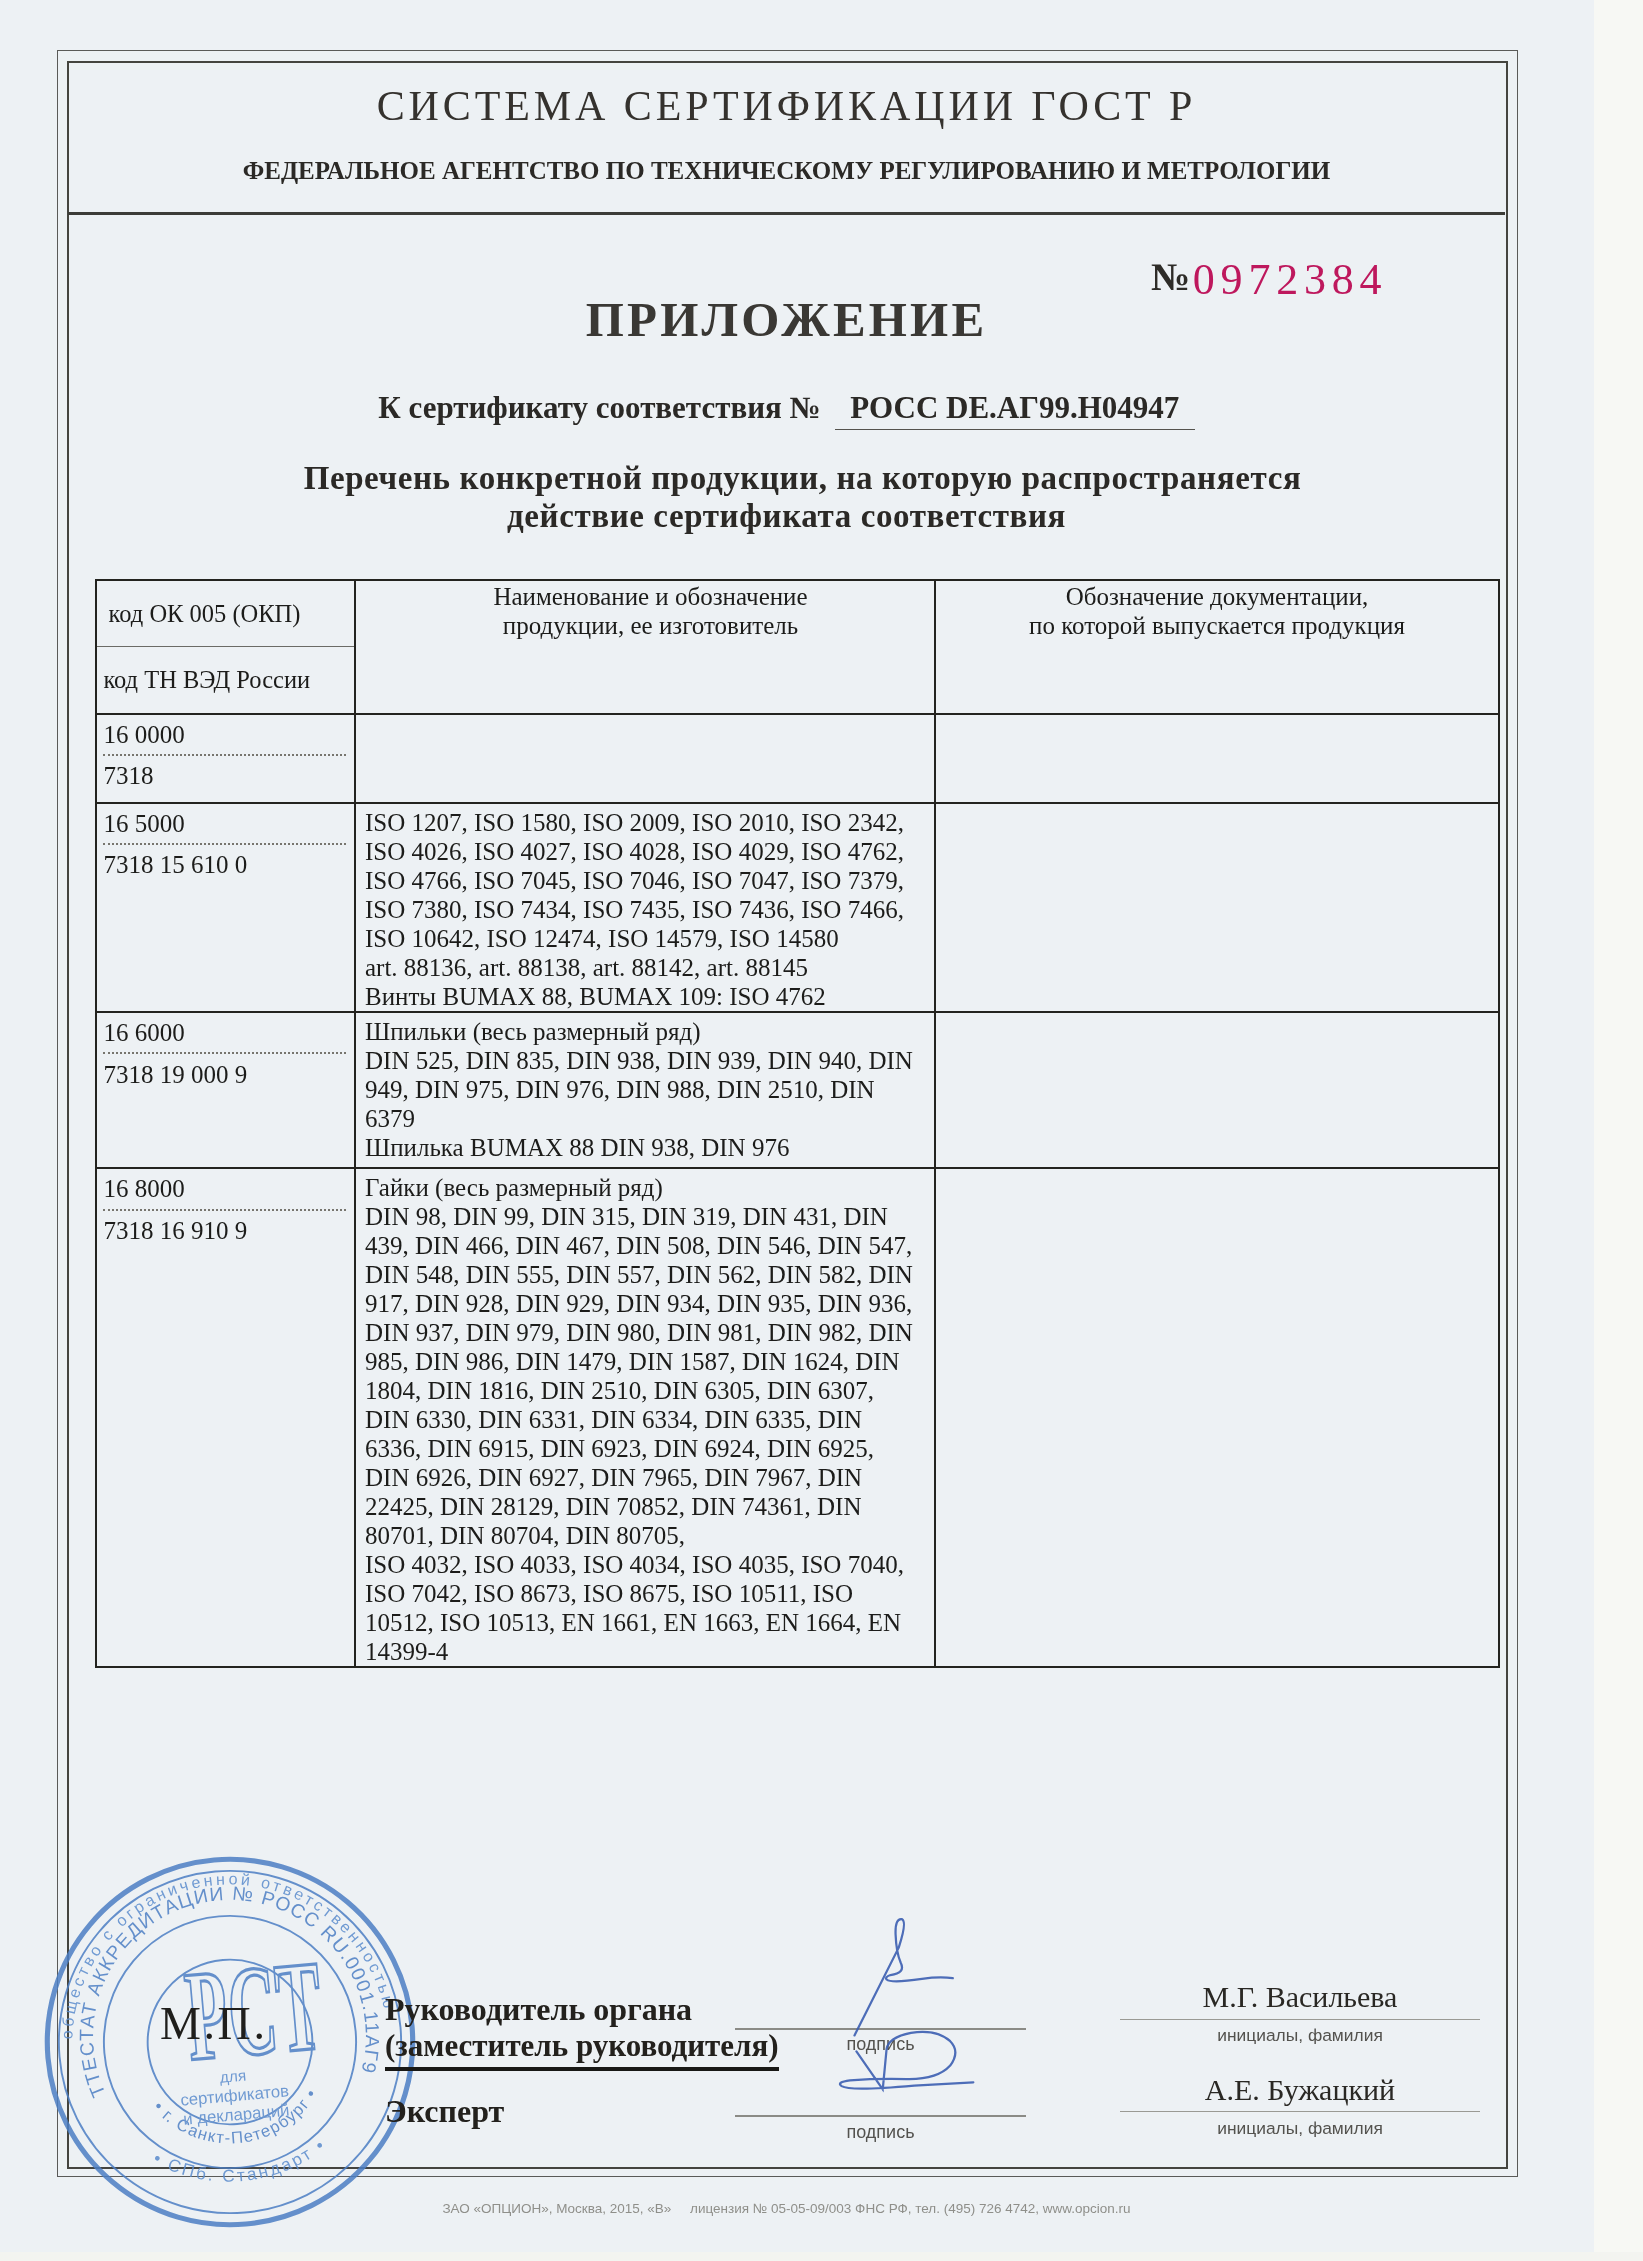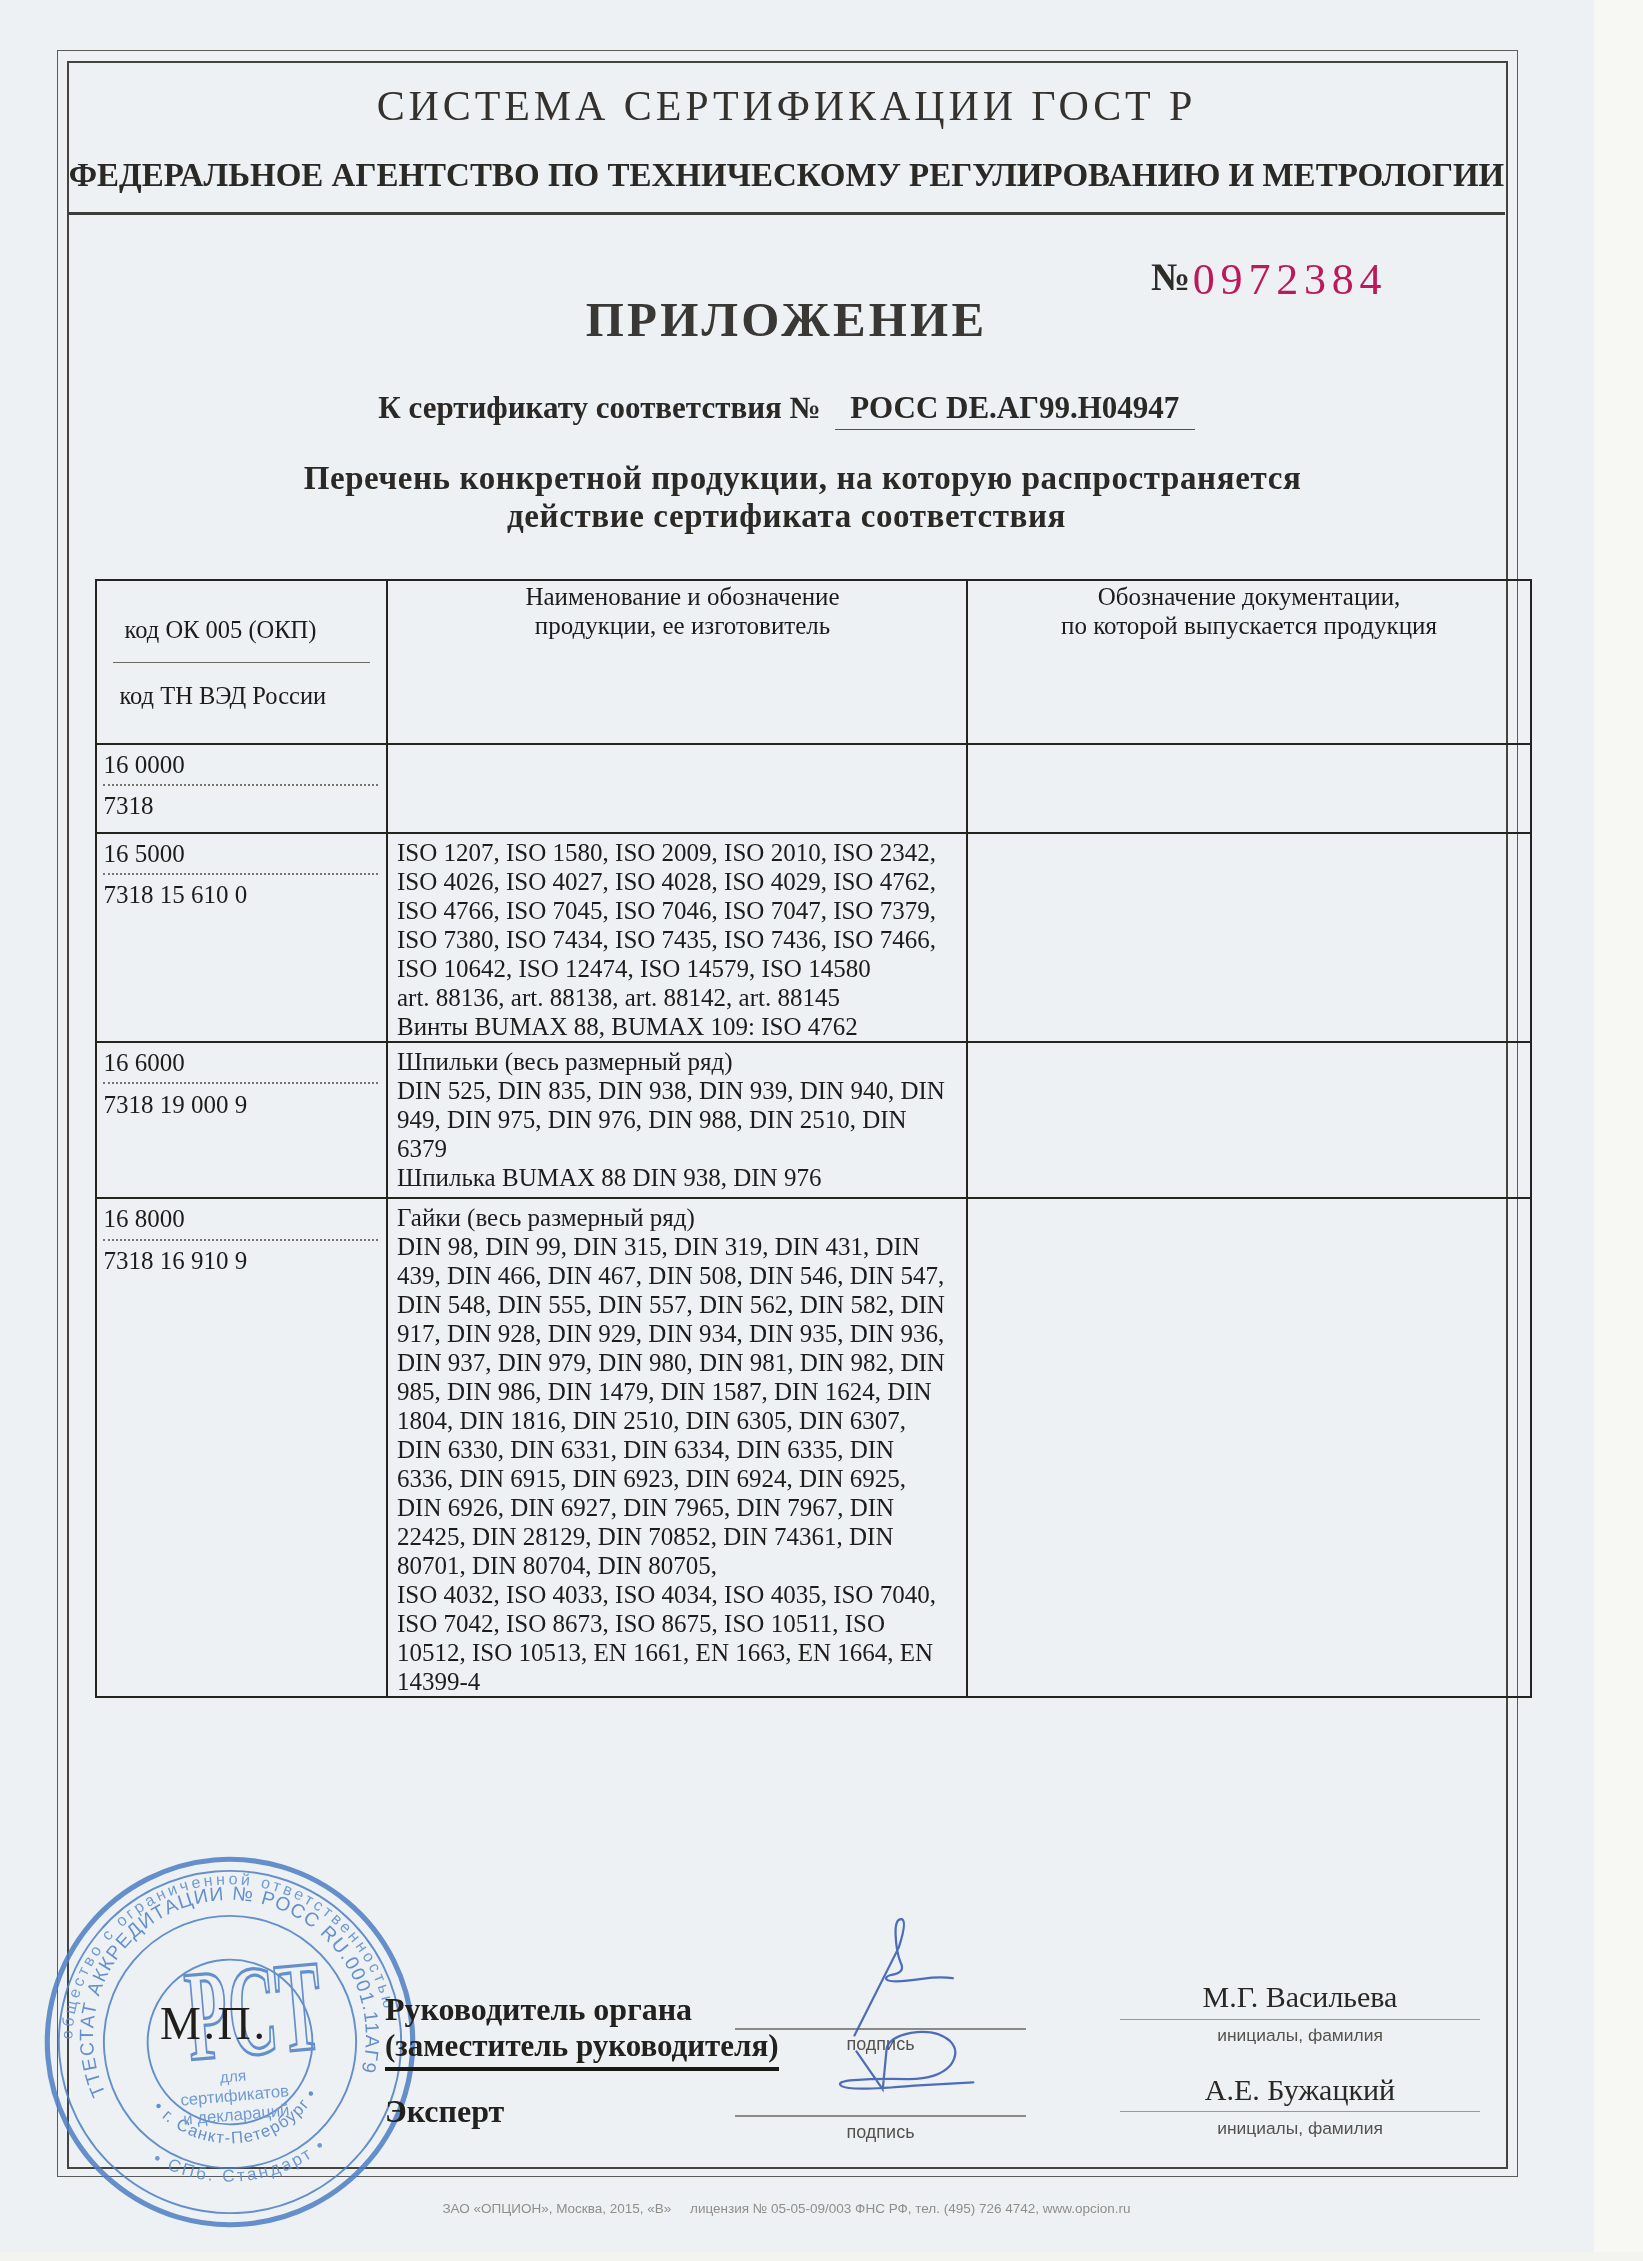--- a/index.html
+++ b/index.html
@@ -9,40 +9,40 @@
   .edge-bottom{position:absolute;left:0;bottom:0;width:100%;height:9px;background:#f3f4f0;}
 
   .border-outer{position:absolute;left:57px;top:50px;width:1459px;height:2125px;
                 border:1.9px solid #5a5a58;}
   .border-inner{position:absolute;left:67px;top:61px;width:1437px;height:2104px;
                 border:2.6px solid #44443f;}
   .header-rule{position:absolute;left:68px;top:212px;width:1437px;height:2.6px;background:#3c3c38;}
 
   .centerband{position:absolute;left:67px;width:1439px;text-align:center;}
   .t1{top:82px;font-size:42px;font-weight:normal;letter-spacing:3.9px;color:#35322e;}
-  .t2{top:157px;font-size:33px;font-weight:bold;letter-spacing:0px;color:#2b2926;}
+  .t2{top:157px;font-size:25px;font-weight:bold;letter-spacing:0px;color:#2b2926;}
 
   .no-block{position:absolute;left:1151px;top:254px;white-space:nowrap;}
   .no-sign{font-size:39px;font-weight:bold;color:#2e2c28;vertical-align:top;}
   .no-digits{font-family:Liberation Serif, serif;font-size:44px;
              letter-spacing:5.8px;color:#be185d;vertical-align:top;}
 
   .appendix{top:291px;font-size:49px;font-weight:bold;letter-spacing:3.2px;color:#3a3834;}
   .certline{top:390px;font-size:31px;font-weight:bold;color:#2b2926;}
   .certnum{display:inline-block;border-bottom:1.9px solid #55534e;padding:0 15.4px 2.6px 15.4px;margin-left:6.4px;}
   .sub1{top:460px;font-size:33px;font-weight:bold;letter-spacing:0.6px;color:#2b2926;padding-left:16px;}
   .sub2{top:498px;font-size:33px;font-weight:bold;letter-spacing:0.6px;color:#2b2926;}
 
   table.doc{position:absolute;left:95px;top:579px;width:1381px;border-collapse:collapse;
             table-layout:fixed;}
   table.doc td{border:2.6px solid #23231f;vertical-align:top;font-size:25px;line-height:29px;color:#1c1c1a;}
   td.w1{width:257px;} td.w2{width:565px;padding-left:12px;} td.w3{width:560px;}
   tr.hr0 td{height:130px;}
   tr.r1 td{height:82px;} tr.r2 td{height:202px;} tr.r3 td{height:149px;} tr.r4 td{height:485px;}
-  td.h1{padding:16px;}
+  td.h1{padding:0;}
   .h1top{height:65px;border-bottom:1.3px solid #6b6b66;display:flex;align-items:center;
          padding-left:11.6px;font-size:24.5px;}
   .h1bot{height:64px;display:flex;align-items:center;padding-left:6.4px;font-size:24.5px;}
   td.h2{vertical-align:middle;text-align:center;font-size:24.5px;line-height:40px;}
   .lines{white-space:pre-line;}
   td.cellcode{padding:5.1px 5.1px 0 6.4px;font-size:24.5px;line-height:28px;}
   .dotline{border-bottom:2.6px dotted #77756e;margin:3.9px 2.6px 5.1px 0;height:1.3px;}
   td.cellprod{padding:3.9px 6.4px 0 9px;}
 
   .sigtext{position:absolute;font-weight:bold;color:#23211d;}

